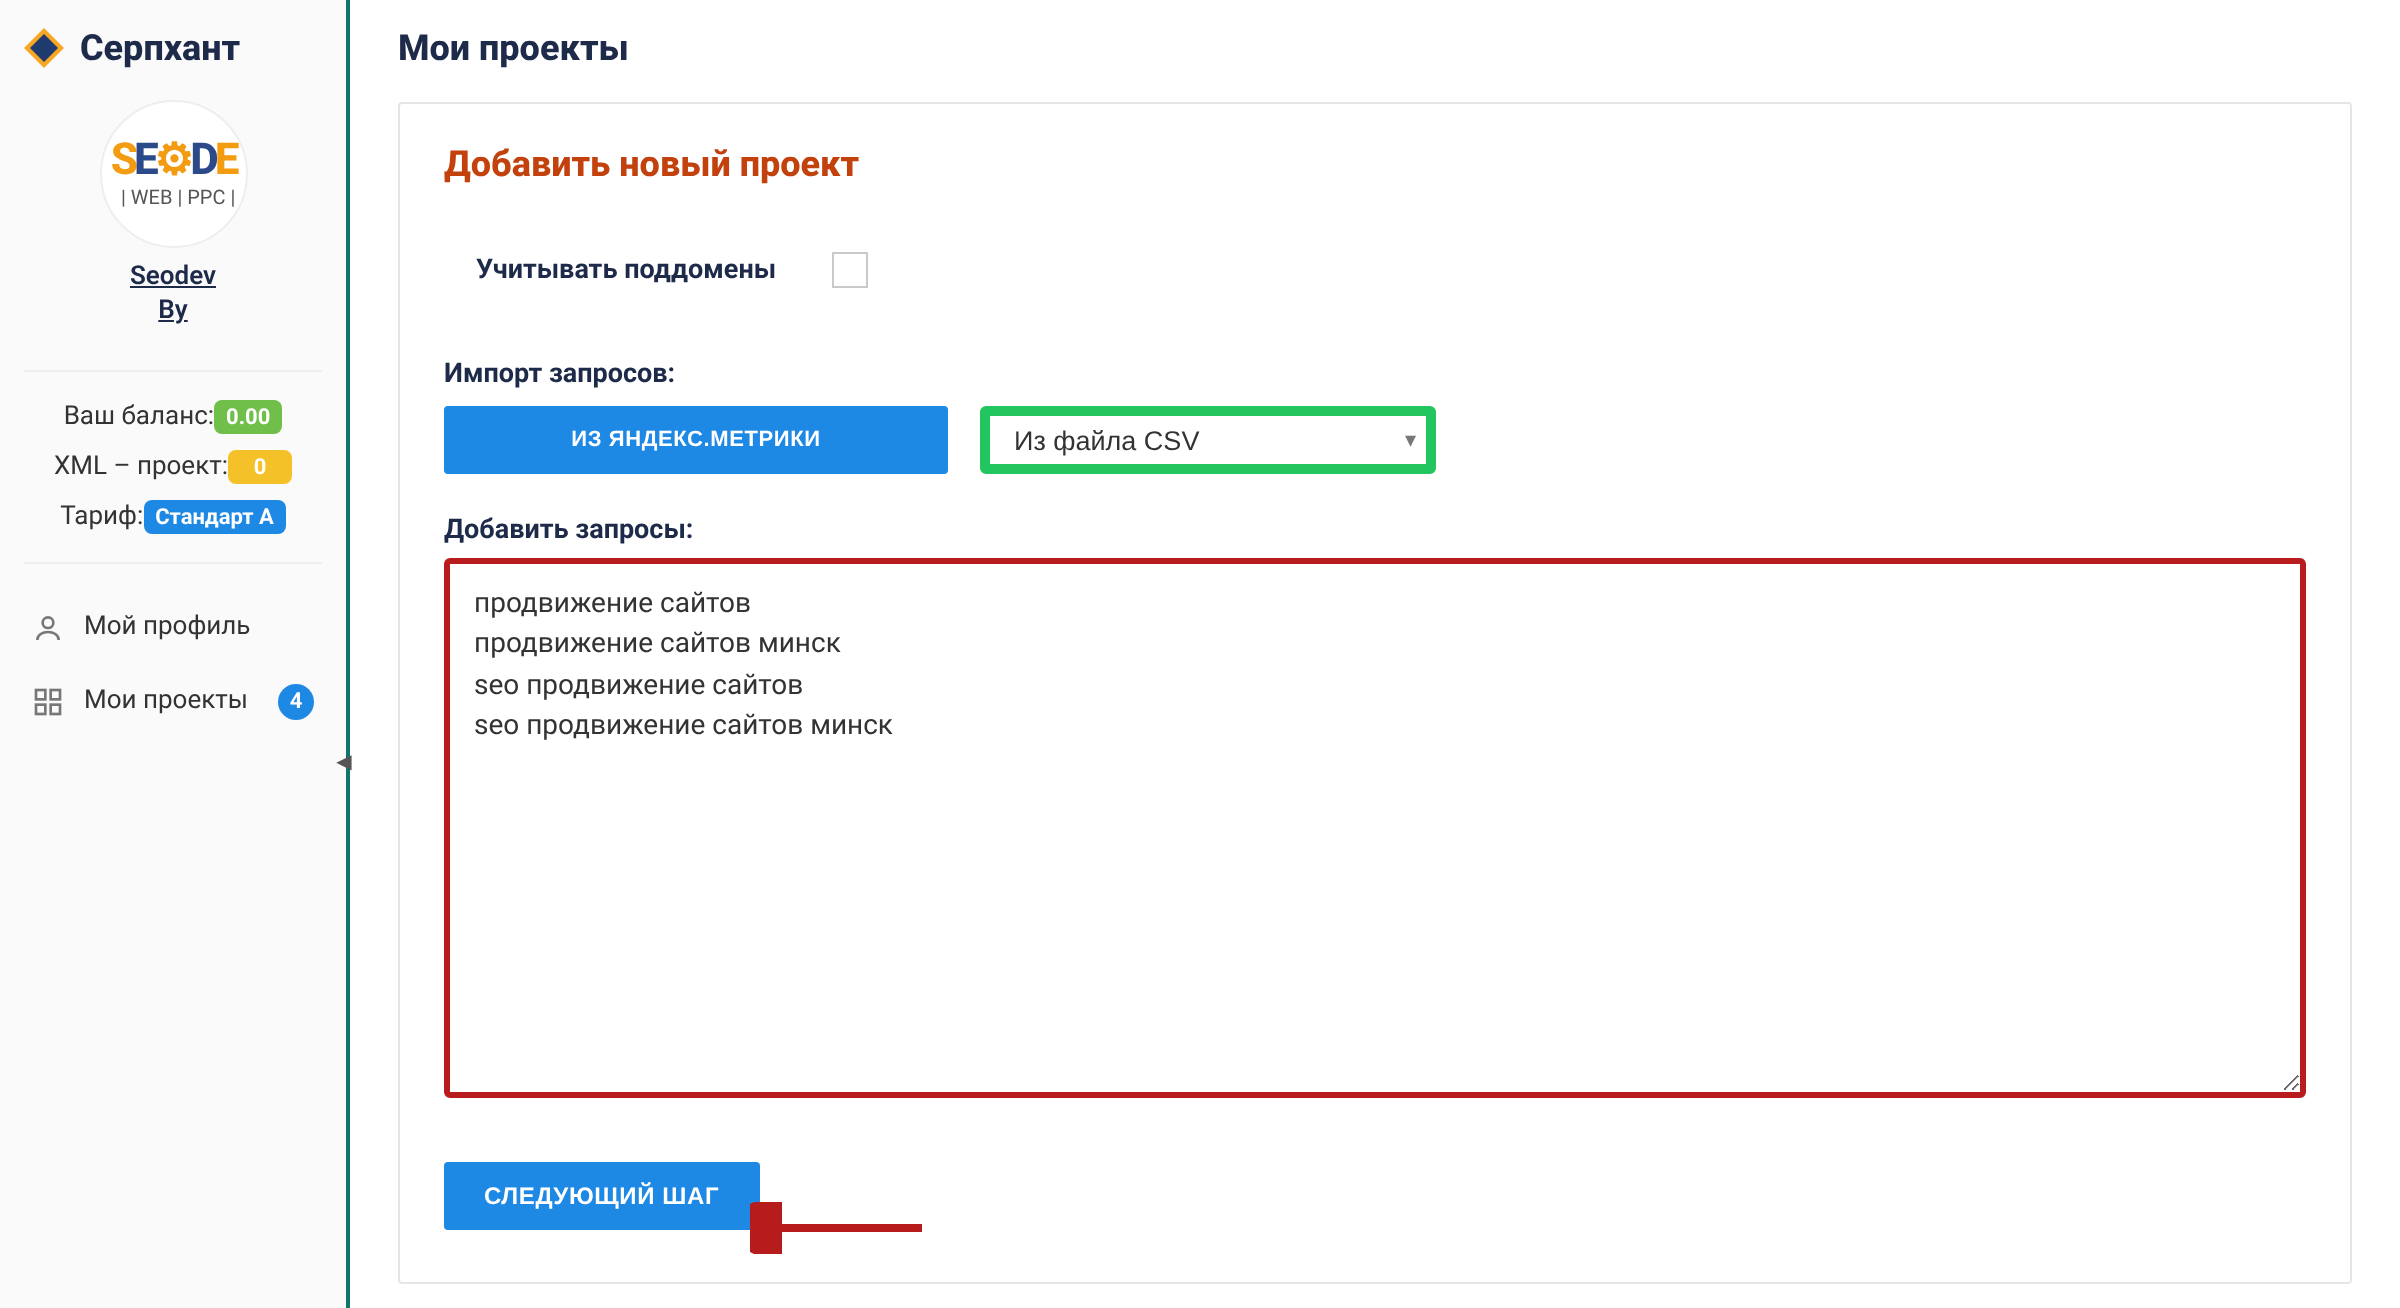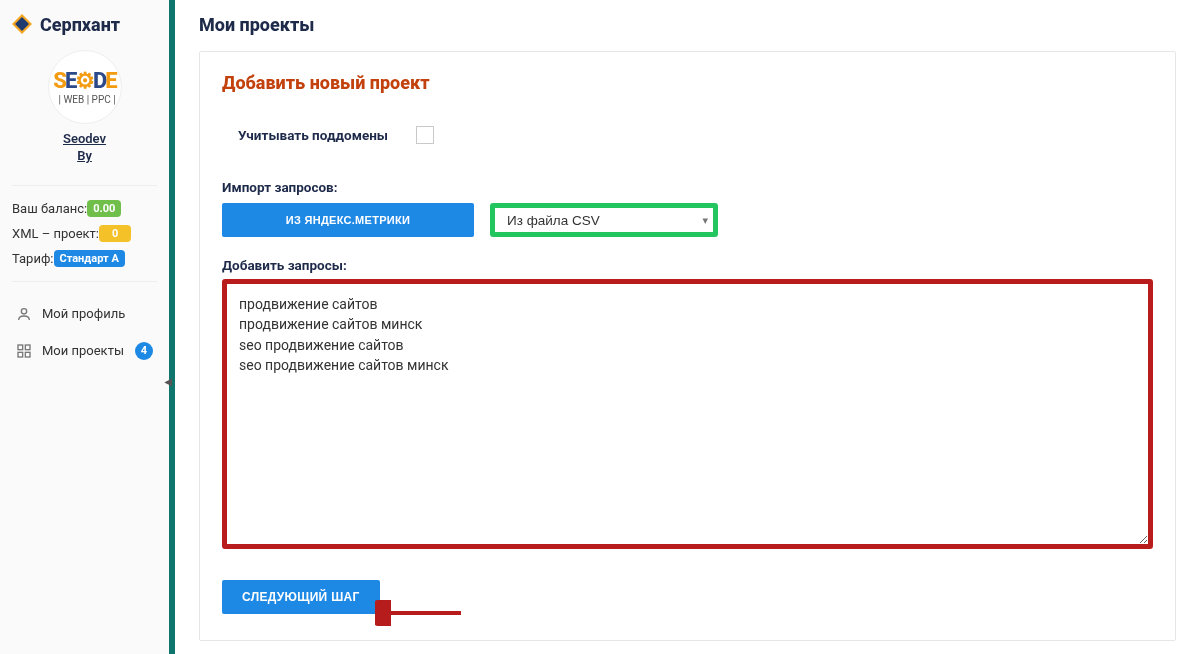--- a/index.html
+++ b/index.html
@@ -10,21 +10,21 @@
     font-size: 14px;
     width: 1200px;
     height: 654px;
     overflow: hidden;
   }
   .app { display: flex; height: 100%; }
 
   
   .sidebar {
     width: 175px;
-    border-right: 6px solid #0f766e;
+    border-right: 2px solid #0f766e;
     background: #fafafa;
     display: flex;
     flex-direction: column;
     padding-top: 6px;
     position: relative;
   }
   .logo-row {
     display: flex;
     align-items: center;
     gap: 6px;
@@ -80,21 +80,21 @@
   }
 
   .stats {
     padding: 6px 12px;
     display: flex;
     flex-direction: column;
     gap: 8px;
     font-size: 13px;
     color: #333;
   }
-  .stat-row { display: flex; justify-content: flex-start; align-items: center; }
+  .stat-row { display: flex; justify-content: center; align-items: center; }
   .pill {
     display: inline-block;
     min-width: 32px;
     padding: 2px 6px;
     border-radius: 4px;
     font-size: 11px;
     font-weight: 700;
     color: #fff;
     text-align: center;
   }
@@ -236,21 +236,21 @@
     position:absolute;
     right:10px; top:50%; transform:translateY(-50%);
     color:#777;
     font-size:11px;
     pointer-events:none;
   }
 
   .queries-textarea {
     width:100%;
     height: 270px;
-    border:5px solid #b91c1c;
+    border:3px solid #b91c1c;
     border-radius:3px;
     padding: 10px 12px;
     font-size:14px;
     color:#333;
     resize: both;
     line-height:1.45;
     font-family: inherit;
   }
 
   .btn-next {

